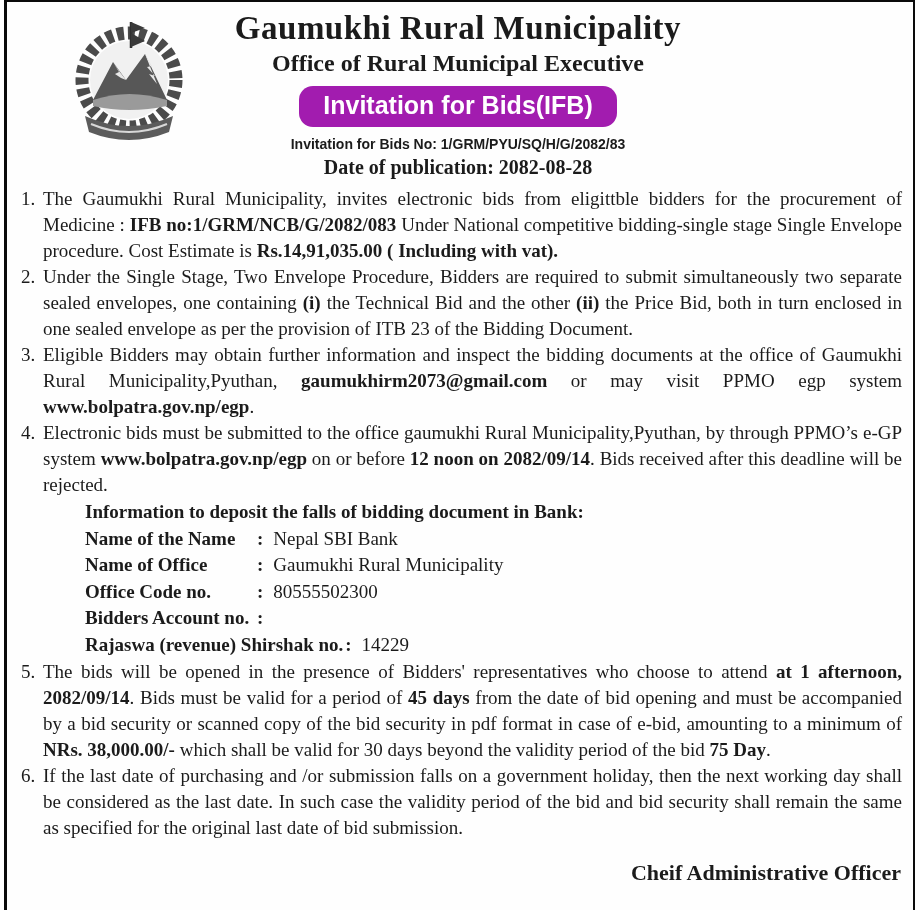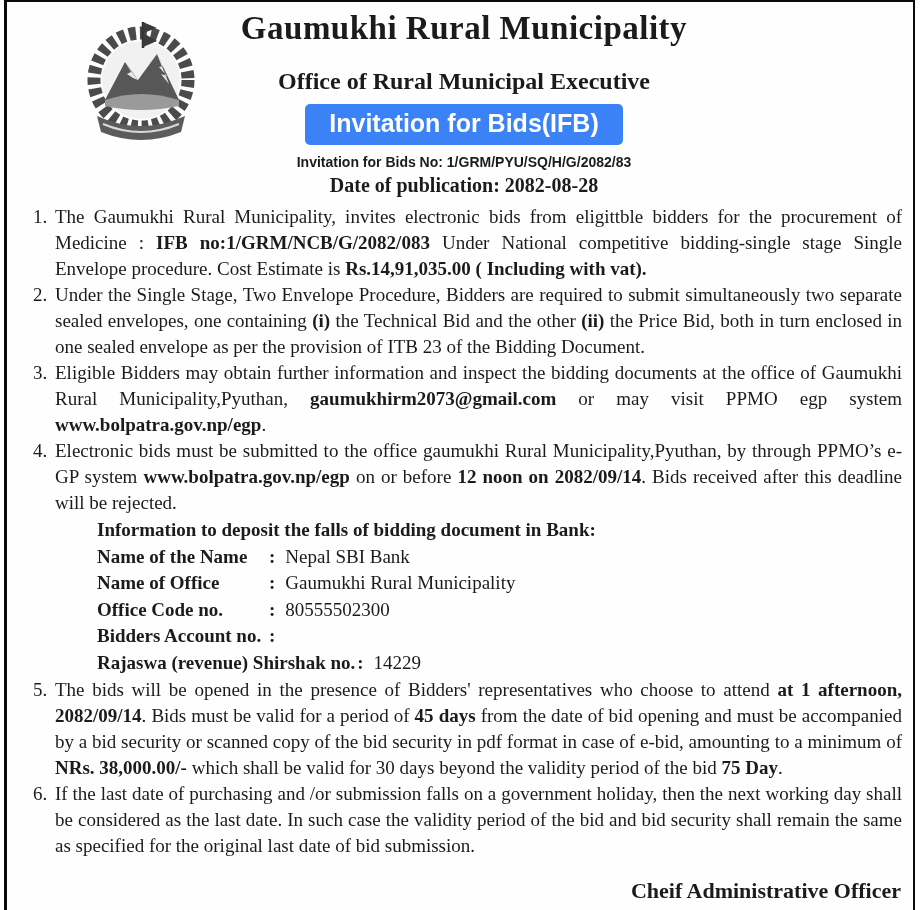--- a/index.html
+++ b/index.html
@@ -5,43 +5,43 @@
   * { margin:0; padding:0; box-sizing:border-box; }
   html,body { width:922px; height:910px; background:#ffffff; overflow:hidden; }
   body { font-family:"Liberation Serif", serif; color:#1b1b1b; }
 
   .doc {
     width:911px; height:910px; margin-left:4px;
     border-left:3px solid #0a0a0a;
     border-right:2px solid #0a0a0a;
     border-top:2px solid #0a0a0a;
     background:#fefefe;
-    padding:4px 10px 0 18px;
+    padding:4px 10px 0 6px;
     position:relative;
   }
 
   
   .header { position:relative; text-align:center; }
   .emblem {
     position:absolute; left:56px; top:4px; width:120px; height:142px;
   }
   .title {
     font-family:"Liberation Serif", serif; font-weight:700; font-size:33px;
     letter-spacing:0.5px; margin-top:4px;
   }
   .subtitle {
     font-family:"Liberation Serif", serif; font-weight:700; font-size:24px;
-    margin-top:21px;
+    margin-top:3px;
   }
   .banner-wrap { margin-top:9px; }
   .banner {
     display:inline-block;
-    background:#3b82f6; color:#ffffff;
+    background:#a21caf; color:#ffffff;
     font-family:"Liberation Sans", sans-serif; font-weight:700; font-size:25px;
-    padding:5px 24px 7px 24px; border-radius:5px;
+    padding:5px 24px 7px 24px; border-radius:14px;
   }
   .bid-no {
     margin-top:9px;
     font-family:"Liberation Sans", sans-serif; font-weight:700; font-size:14px;
   }
   .pub-date {
     margin-top:4px;
     font-family:"Liberation Serif", serif; font-weight:700; font-size:20px;
   }
 

